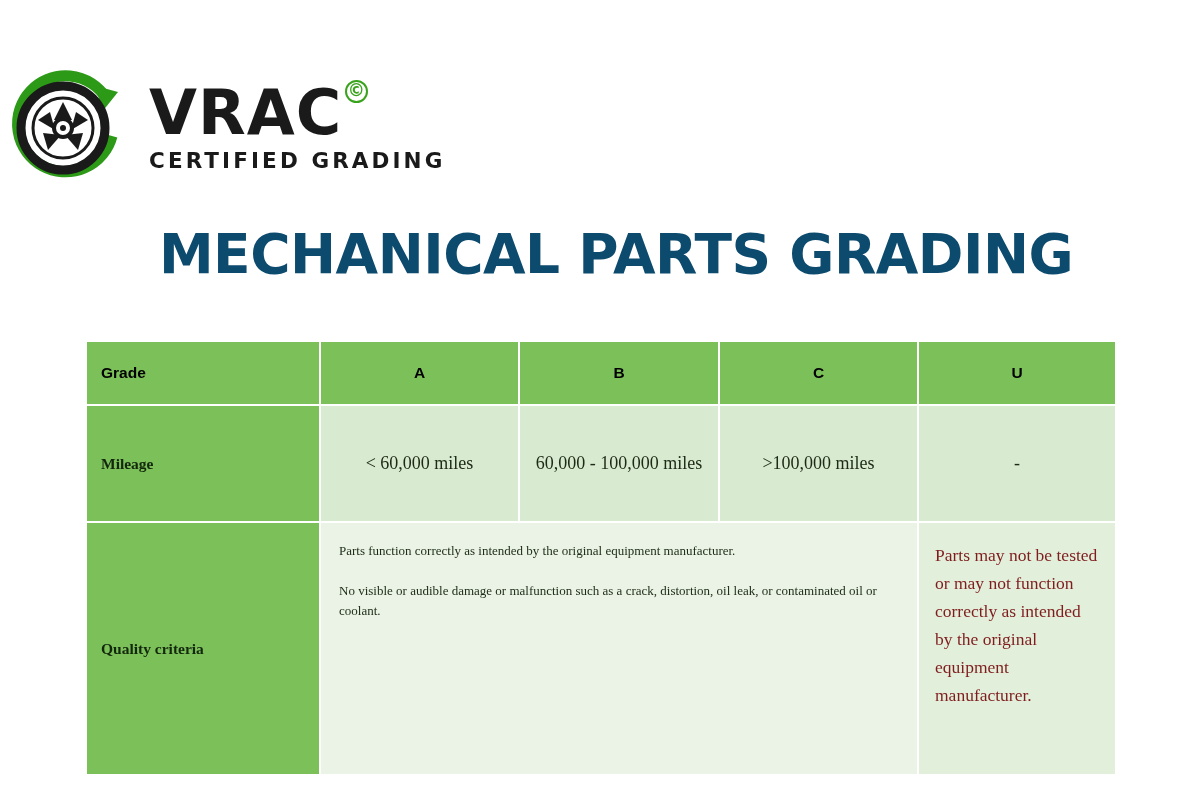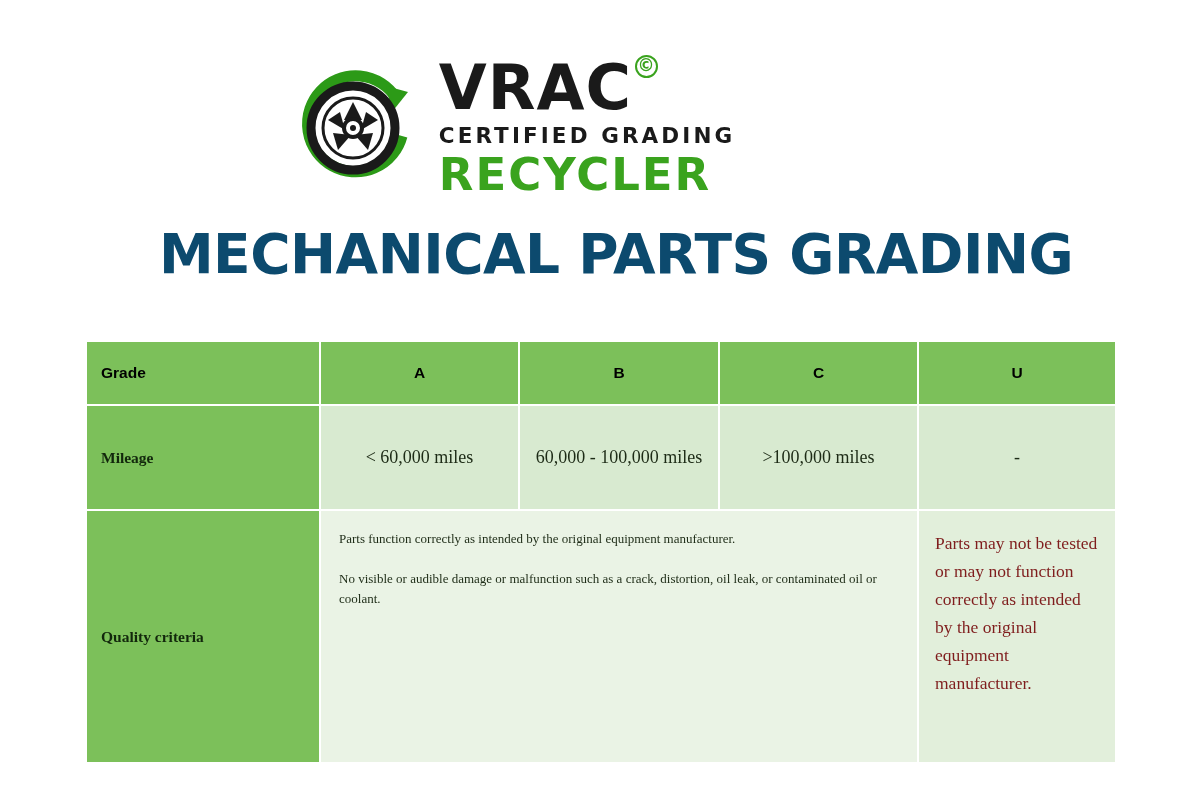--- a/index.html
+++ b/index.html
@@ -15,26 +15,26 @@
     width: 1200px;
     height: 800px;
     background: #ffffff;
     overflow: hidden;
   }
 
   
   .logo-block {
     position: absolute;
     top: 50px;
-    left: 11px;
+    left: 0;
     width: 1003px;
     height: 150px;
     display: flex;
     align-items: center;
-    justify-content: center;
+    justify-content: flex-start;
   }
   .logo-inner {
     display: flex;
     align-items: center;
     gap: 14px;
   }
   .logo-mark {
     position: relative;
     width: 135px;
     height: 135px;
@@ -137,21 +137,21 @@
     color: #12270c;
     padding-left: 14px;
     text-align: left;
   }
   .mileage-row td.data {
     background: #d8ead0;
     text-align: center;
     font-size: 18px;
     color: #1d2b16;
     height: 103px;
-    padding: 0 10px;
+    padding: 6px 10px;
     line-height: 1.35;
   }
   .mileage-row td.ucell {
     background: #d8ead0;
     text-align: center;
     font-size: 18px;
     color: #1d2b16;
   }
   .quality-row td.data {
     background: #eaf3e5;
@@ -203,21 +203,20 @@
           <circle cx="63" cy="70" r="9" fill="#ffffff" stroke="#1a1a1a" stroke-width="4"></circle>
           <circle cx="63" cy="70" r="3" fill="#1a1a1a"></circle>
         </svg>
       </div>
       <div class="logo-text">
         <div class="logo-vrac">
           <span>VRAC</span>
           <span class="reg">©</span>
         </div>
         <div class="logo-sub">CERTIFIED GRADING</div>
-        <div class="logo-recycler">RECYCLER</div>
       </div>
     </div>
   </div>
 
   <div class="doc-title">MECHANICAL PARTS GRADING</div>
 
   <table class="grading-table">
     <colgroup>
       <col style="width:234px">
       <col style="width:199px">

